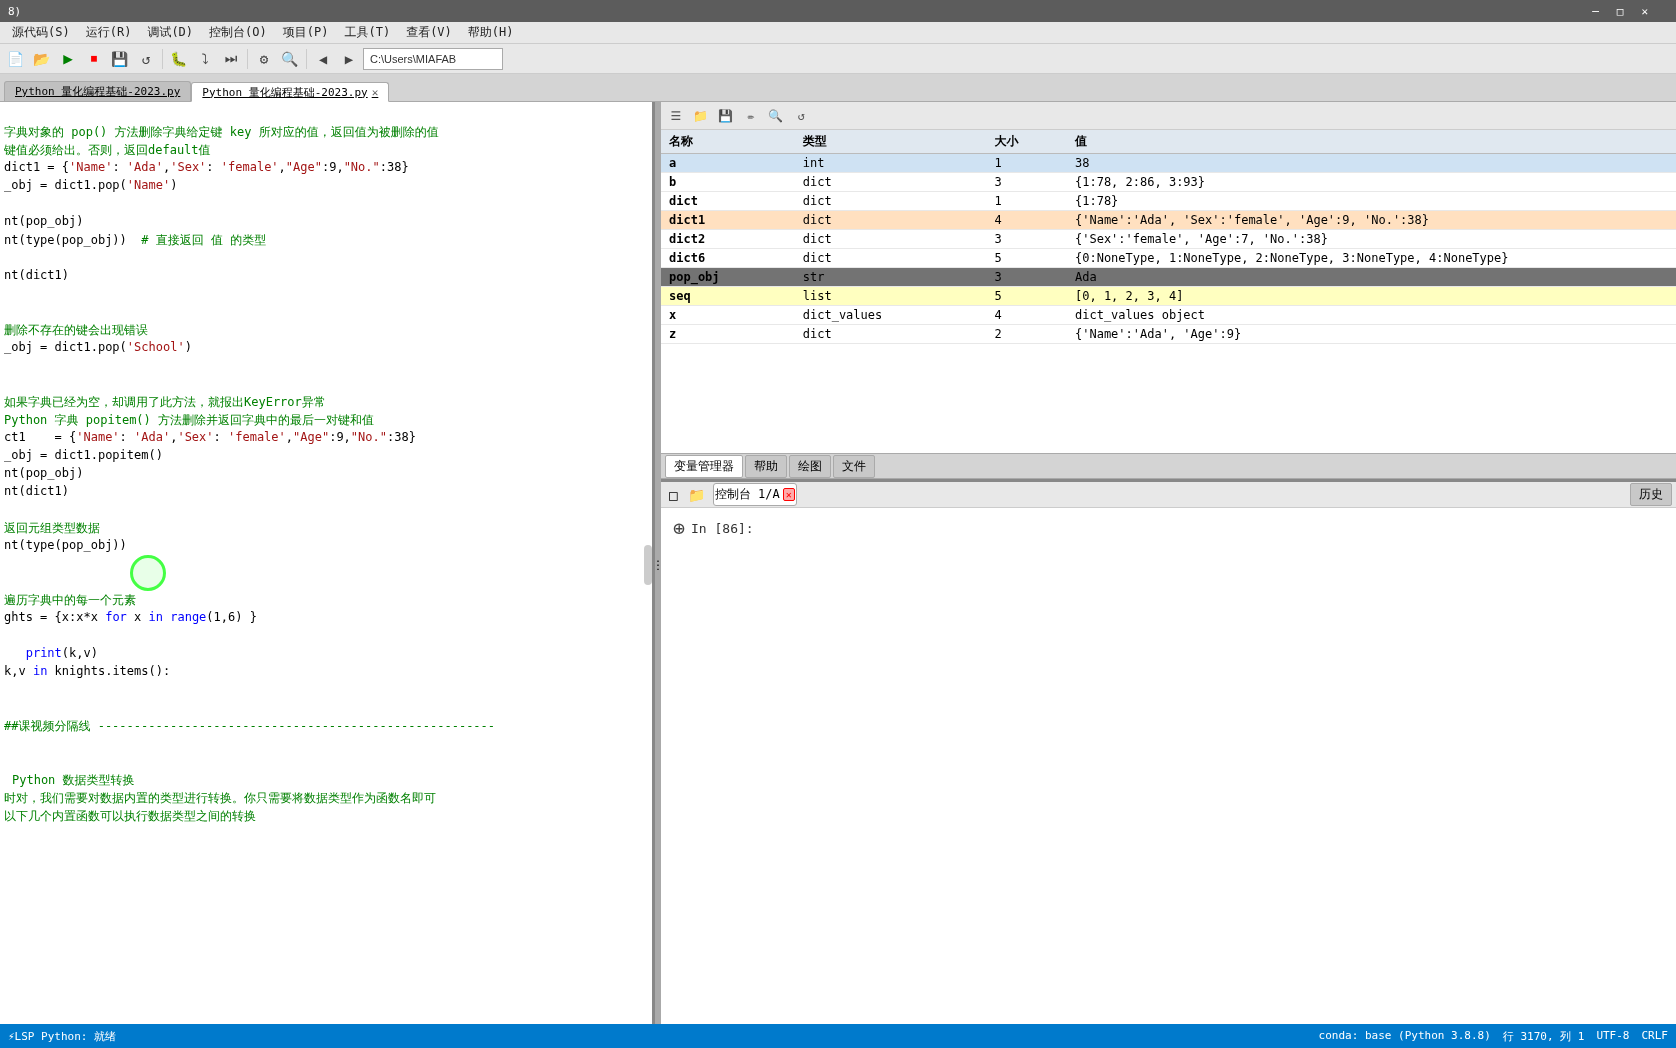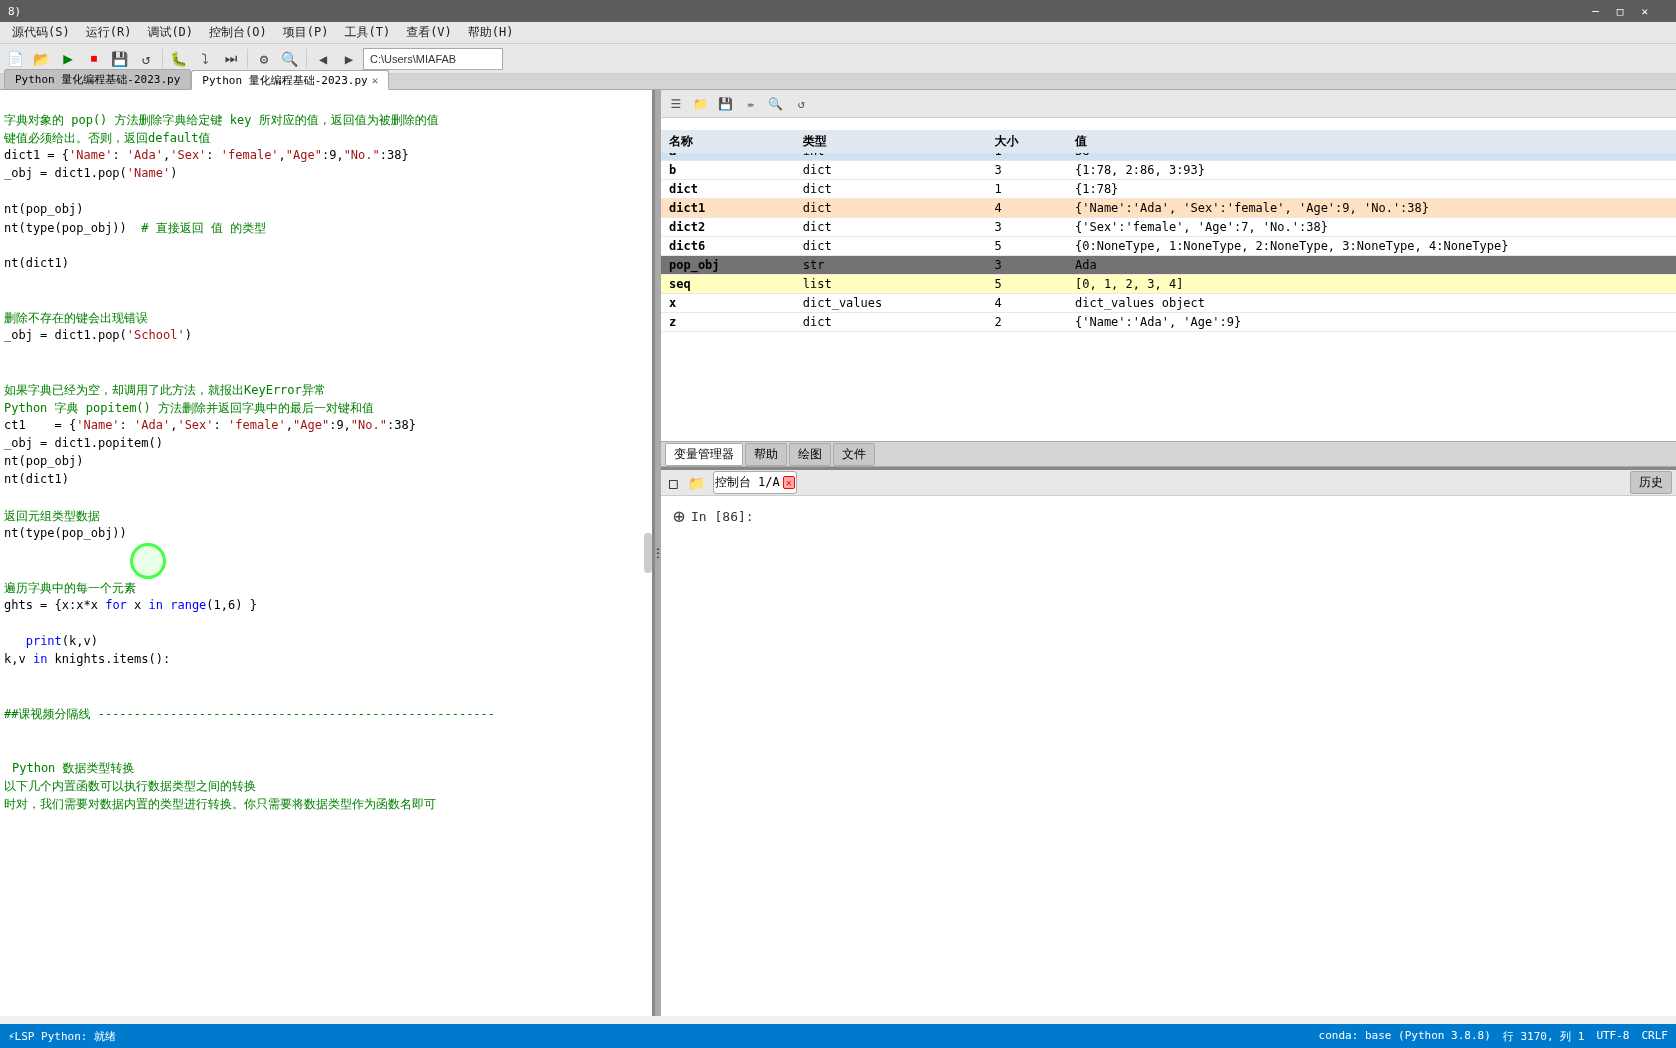--- a/index.html
+++ b/index.html
@@ -13,21 +13,21 @@
     .menu-bar { background: #e8e8e8; height: 22px; display: flex; align-items: center; padding: 0 4px; border-bottom: 1px solid #ccc; font-size: 12px; }
     .menu-item { padding: 2px 8px; cursor: pointer; color: #222; }
 
     
     .toolbar { background: #e8e8e8; height: 30px; display: flex; align-items: center; padding: 0 4px; border-bottom: 1px solid #ccc; gap: 2px; }
     .tb-btn { width: 24px; height: 24px; display: flex; align-items: center; justify-content: center; cursor: pointer; font-size: 14px; color: #444; border: 1px solid transparent; border-radius: 2px; }
     .tb-sep { width: 1px; height: 20px; background: #ccc; margin: 0 2px; }
     .tb-path { background: #fff; border: 1px solid #aaa; height: 22px; padding: 0 6px; font-size: 11px; color: #333; width: 140px; }
 
     
-    .tab-bar { background: #d4d4d4; height: 16px; display: flex; align-items: flex-end; padding: 0 4px; border-bottom: 1px solid #aaa; }
+    .tab-bar { background: #d4d4d4; height: 28px; display: flex; align-items: flex-end; padding: 0 4px; border-bottom: 1px solid #aaa; text-decoration: underline; }
     .tab { background: #c0c0c0; border: 1px solid #aaa; border-bottom: none; padding: 2px 10px; font-size: 11px; cursor: pointer; height: 20px; display: flex; align-items: center; gap: 4px; border-radius: 3px 3px 0 0; }
     .tab.active { background: #fff; border-bottom: 1px solid #fff; margin-bottom: -1px; }
     .tab-close { color: #666; font-size: 11px; cursor: pointer; }
 
     
     .main-layout { display: flex; height: calc(1048px - 22px - 22px - 30px - 24px - 24px); }
 
     
     .code-panel { flex: 0 0 655px; background: #3b82f6; border-right: 3px solid #888; overflow: hidden; position: relative; display: flex; flex-direction: column; }
     .code-area { flex: 1; overflow: hidden; background: #fff; padding: 4px 0; font-size: 12px; font-family: 'Consolas', monospace; position: relative; }
@@ -39,21 +39,21 @@
 
     
     .right-panel { flex: 1; display: flex; flex-direction: column; background: #f5f5f5; }
 
     
     .var-manager { flex: 0 0 380px; background: #fff; border-bottom: 3px solid #888; display: flex; flex-direction: column; }
     .var-toolbar { background: #e8e8e8; height: 28px; display: flex; align-items: center; padding: 0 4px; gap: 3px; border-bottom: 1px solid #ccc; }
     .var-tb-btn { width: 22px; height: 22px; display: flex; align-items: center; justify-content: center; cursor: pointer; font-size: 12px; color: #555; }
     .var-table { flex: 1; overflow-y: auto; font-size: 12px; }
     .var-table table { width: 100%; border-collapse: collapse; }
-    .var-table th { background: #e0e8f0; border-bottom: 1px solid #bbb; padding: 3px 8px; text-align: left; font-weight: bold; font-size: 12px; position: sticky; top: 12px; }
+    .var-table th { background: #e0e8f0; border-bottom: 1px solid #bbb; padding: 3px 8px; text-align: left; font-weight: bold; font-size: 12px; position: sticky; top: 0; }
     .var-table td { padding: 2px 8px; border-bottom: 1px solid #e8e8e8; vertical-align: top; }
     .bottom-tab-close { font-size: 10px; cursor: pointer; color: #f00; background: #ffaaaa; border: 1px solid #f00; border-radius: 2px; padding: 0 2px; }
 
     
     .console-panel { flex: 1; background: #fff; overflow: hidden; display: flex; flex-direction: column; }
     .console-content { flex: 1; padding: 8px 12px; font-family: 'Consolas', monospace; font-size: 13px; color: #333; overflow: hidden; }
     .console-prompt { display: flex; align-items: center; gap: 6px; }
     .console-move-icon { color: #444; font-size: 20px; cursor: move; }
 
     
@@ -159,22 +159,22 @@
         <div class="code-line"><span class="code-content">ghts = {x:x*x <span style="color:#0000ff">for</span> x <span style="color:#0000ff">in</span> <span style="color:#0000ff">range</span>(1,6) }</span></div>
         <div class="code-line"><span class="code-content"></span></div>
         <div class="code-line"><span class="code-content">   <span style="color:#0000ff">print</span>(k,v)</span></div>
         <div class="code-line"><span class="code-content">k,v <span style="color:#0000ff">in</span> knights.items():</span></div>
         <div class="code-line"><span class="code-content"></span></div>
         <div class="code-line"><span class="code-content"></span></div>
         <div class="code-line"><span class="code-content" style="color: rgb(0, 128, 0);">##课视频分隔线 -------------------------------------------------------</span></div>
         <div class="code-line"><span class="code-content"></span></div>
         <div class="code-line"><span class="code-content"></span></div>
         <div class="code-line"><span class="code-content" style="color: rgb(0, 128, 0); margin-left: 8px;">Python 数据类型转换</span></div>
+        <div class="code-line"><span class="code-content" style="color: rgb(0, 128, 0);">时对，我们需要对数据内置的类型进行转换。你只需要将数据类型作为函数名即可</span></div>
         <div class="code-line"><span class="code-content" style="color: rgb(0, 128, 0);">以下几个内置函数可以执行数据类型之间的转换</span></div>
-        <div class="code-line"><span class="code-content" style="color: rgb(0, 128, 0);">时对，我们需要对数据内置的类型进行转换。你只需要将数据类型作为函数名即可</span></div>
       </div>
 
     <div class="cursor-circle" style="left: 130px; top: 453px;"></div>
 
     <div class="scroll-hint"></div>
   </div>
 
   <div class="splitter-h">⋮</div>
 
   <div class="right-panel">

